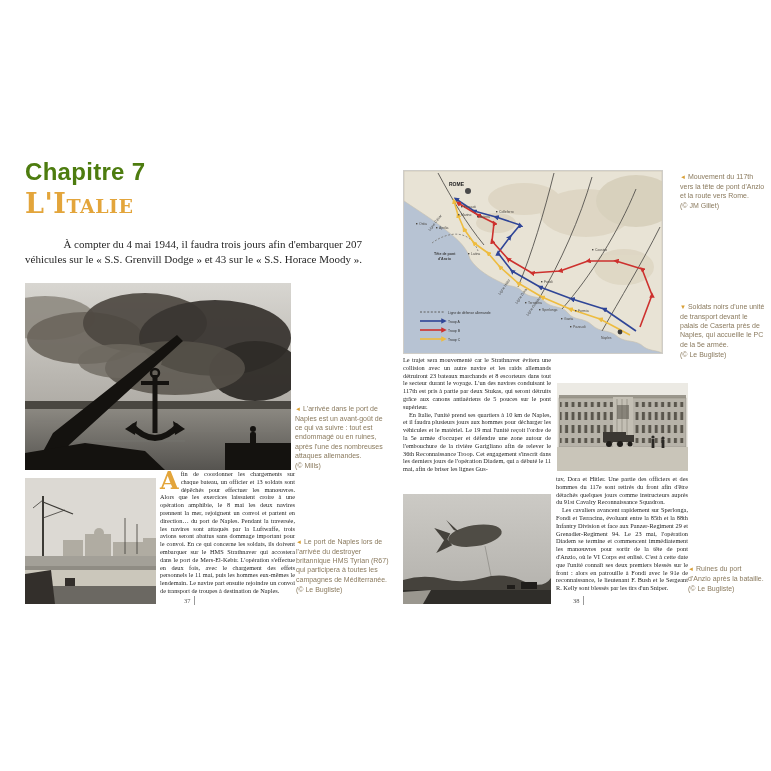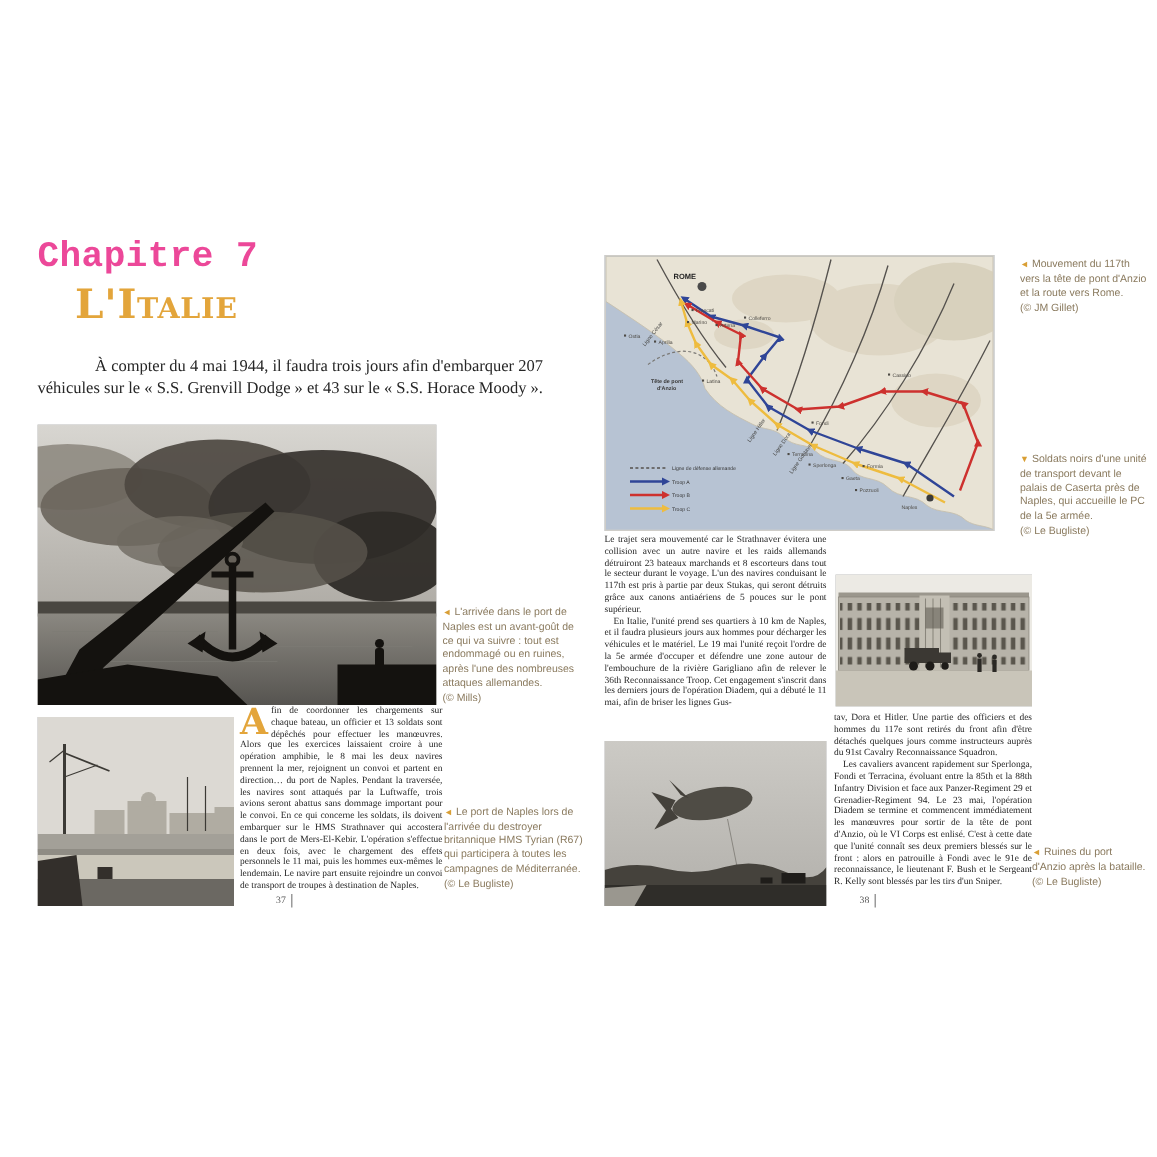--- a/index.html
+++ b/index.html
@@ -1,24 +1,24 @@
 <!DOCTYPE html>
 <html><head>
 <meta charset="utf-8">
 <style>
   html,body{margin:0;padding:0;background:#ffffff;}
   .canvas{position:relative;width:771px;height:771px;background:#ffffff;overflow:hidden;
           font-family:"Liberation Serif",serif;color:#222;}
   .abs{position:absolute;}
 
   
-  .chapter-label{left:25px;top:158px;font-family:Liberation Mono, monospace;font-weight:700;
-                 font-size:24px;color:#ec4899;letter-spacing:.3px;}
+  .chapter-label{left:25px;top:158px;font-family:Liberation Sans, sans-serif;font-weight:700;
+                 font-size:24px;color:#4d7c0f;letter-spacing:.3px;}
   .chapter-title{left:25px;top:188px;font-family:"DejaVu Serif",serif;font-weight:700;
-                 font-size:27px;color:#e3a53b;font-variant:small-caps;letter-spacing:.5px;margin-left:25px;}
+                 font-size:27px;color:#e3a53b;font-variant:small-caps;letter-spacing:.5px;}
   .intro{left:25px;top:237px;width:337px;text-align:right;font-size:11px;line-height:1.35;color:#262626;}
 
   .photo{position:absolute;overflow:hidden;background:#bbb;}
   .photo svg{display:block;}
   #photo-smoke{left:25px;top:283px;width:266px;height:187px;}
   #photo-port{left:25px;top:478px;width:131px;height:126px;}
   #photo-palace{left:557px;top:383px;width:131px;height:88px;}
   #photo-balloon{left:403px;top:494px;width:148px;height:110px;}
 
   .caption{position:absolute;font-family:"Liberation Sans",sans-serif;font-size:7px;

